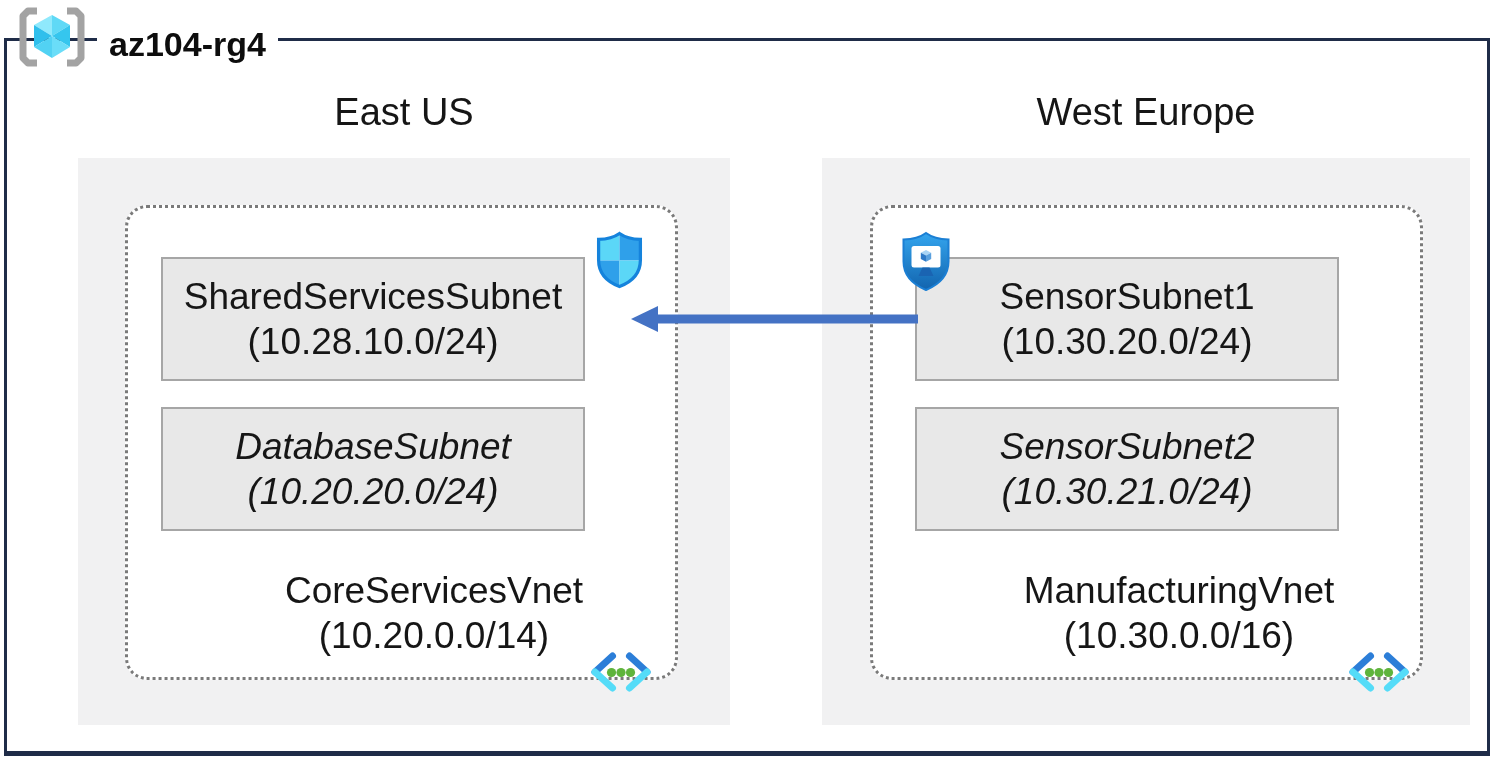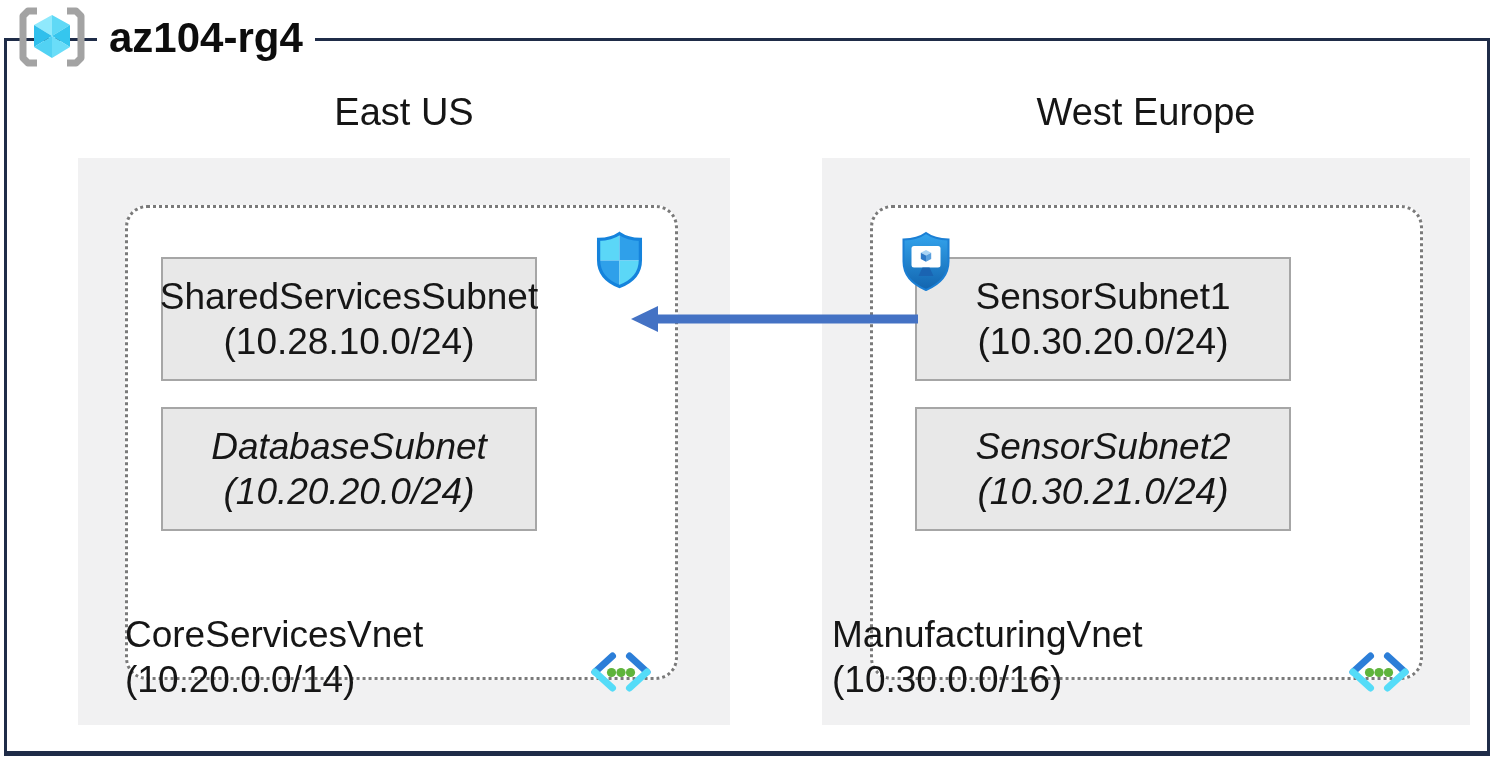--- a/index.html
+++ b/index.html
@@ -25,25 +25,25 @@
 
   
   .rg-icon-wrap {
     position: absolute;
     left: 14px; top: 6px;
     width: 76px; height: 62px;
     z-index: 4;
   }
   .rg-title {
     position: absolute;
-    left: 97px; top: 10px;
+    left: 97px; top: 16px;
     height: 56px;
     padding: 0 12px;
     background: #ffffff;
-    font-size: 42px;
+    font-size: 34px;
     font-weight: bold;
     color: #0d0d0d;
     line-height: 56px;
     z-index: 4;
     white-space: nowrap;
   }
 
   .region-heading {
     position: absolute;
     top: 88px;
@@ -69,49 +69,48 @@
     width: 553px;
     background: #ffffff;
     border: 3px dotted #7A7A7A;
     border-radius: 22px;
   }
   .vnet-east { left: 125px; }
   .vnet-west { left: 870px; }
 
   .subnet-box {
     position: absolute;
-    width: 376px; height: 124px;
+    width: 424px; height: 124px;
     background: #E8E8E8;
     border: 2px solid #A6A6A6;
     display: flex;
     flex-direction: column;
     justify-content: center;
     align-items: center;
     text-align: center;
     font-size: 37px;
     line-height: 45px;
     z-index: 2;
   }
   .col-east { left: 161px; }
   .col-west { left: 915px; }
   .row-1 { top: 257px; }
   .row-2 { top: 407px; font-style: italic; }
 
   .vnet-label {
     position: absolute;
     top: 568px;
     width: 618px;
-    text-align: left;
+    text-align: center;
     font-size: 37px;
     line-height: 45px;
     z-index: 2;
-    margin-top: 44px;
   }
   .vnet-label-east { left: 125px; }
-  .vnet-label-west { left: 832px; }
+  .vnet-label-west { left: 870px; }
 
   .badge-icon { position: absolute; z-index: 5; }
   .nsg-badge     { left: 593px; top: 230px; }
   .monitor-badge { left: 898px; top: 230px; }
 
   .vnet-glyph { position: absolute; z-index: 5; }
   .vnet-glyph-east { left: 589px;  top: 651px; }
   .vnet-glyph-west { left: 1347px; top: 651px; }
 
   .peering-arrow {

